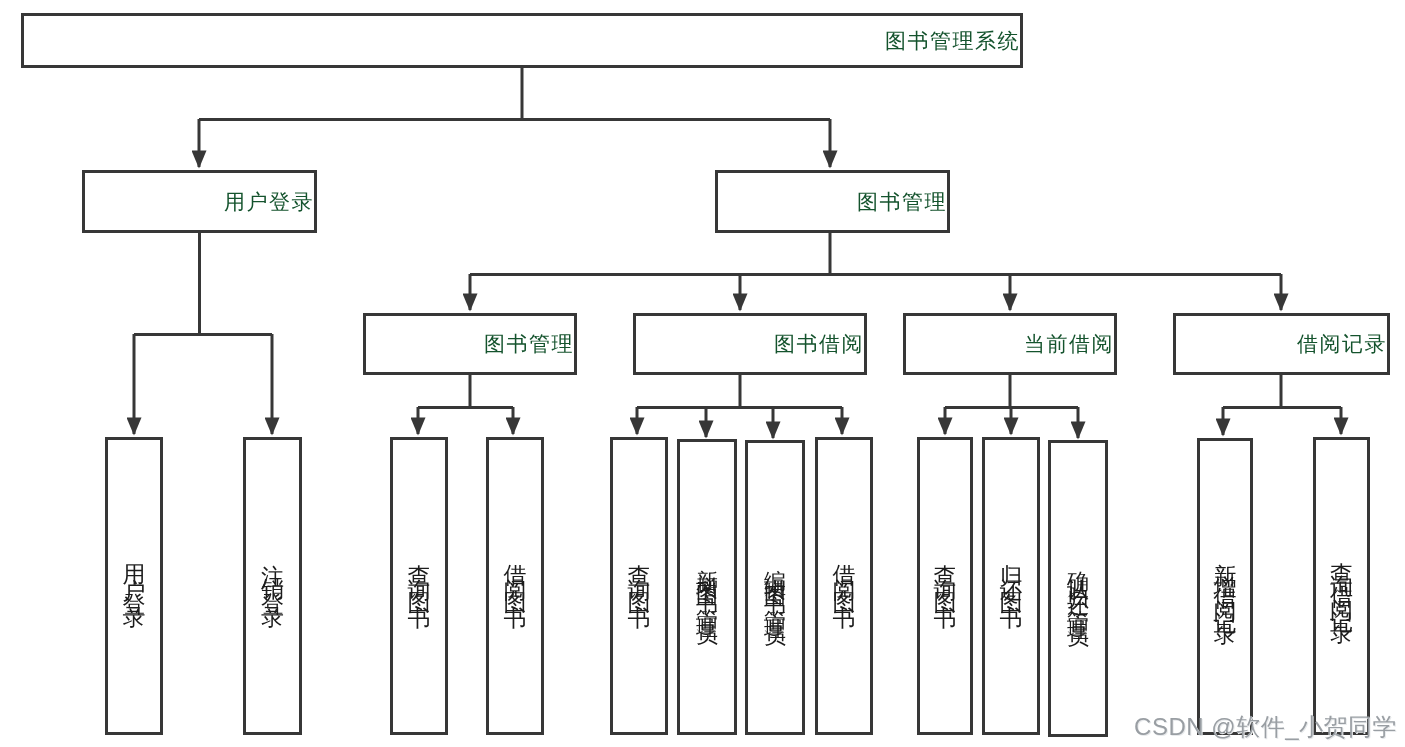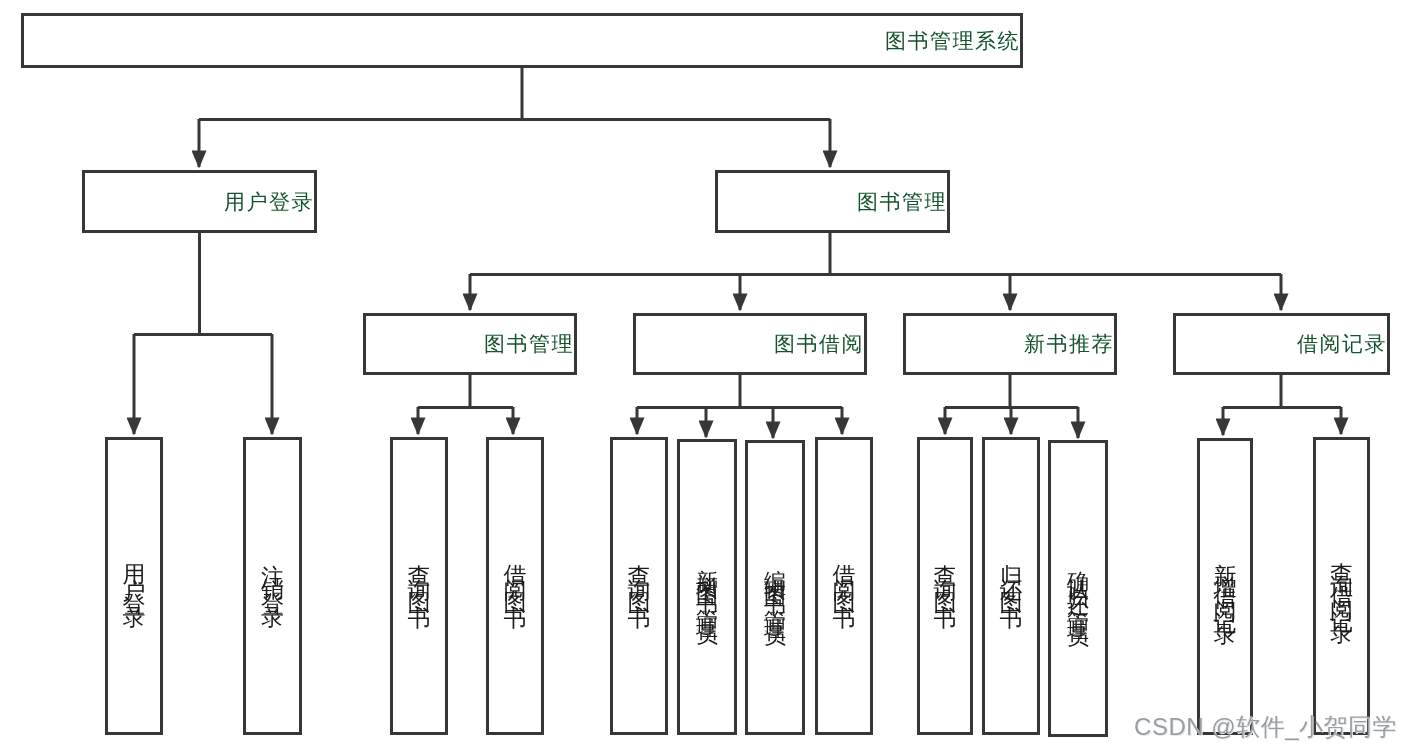--- a/index.html
+++ b/index.html
@@ -99,21 +99,21 @@
     <span>图书管理</span>
   </div>
 
   <div class="hbox" style="left:363px;top:313px;width:214px;height:62px;">
     <span>图书管理</span>
   </div>
   <div class="hbox" style="left:633px;top:313px;width:234px;height:62px;">
     <span>图书借阅</span>
   </div>
   <div class="hbox" style="left:903px;top:313px;width:214px;height:62px;">
-    <span>新书推荐</span>
+    <span>当前借阅</span>
   </div>
   <div class="hbox" style="left:1173px;top:313px;width:217px;height:62px;padding-left:22px;">
     <span>借阅记录</span>
   </div>
 
   <div class="vbox len4" style="left:105px;top:437px;width:58px;height:298px;">
     <span>用户登录</span>
   </div>
   <div class="vbox len4" style="left:243px;top:437px;width:59px;height:298px;">
     <span>注销登录</span>

